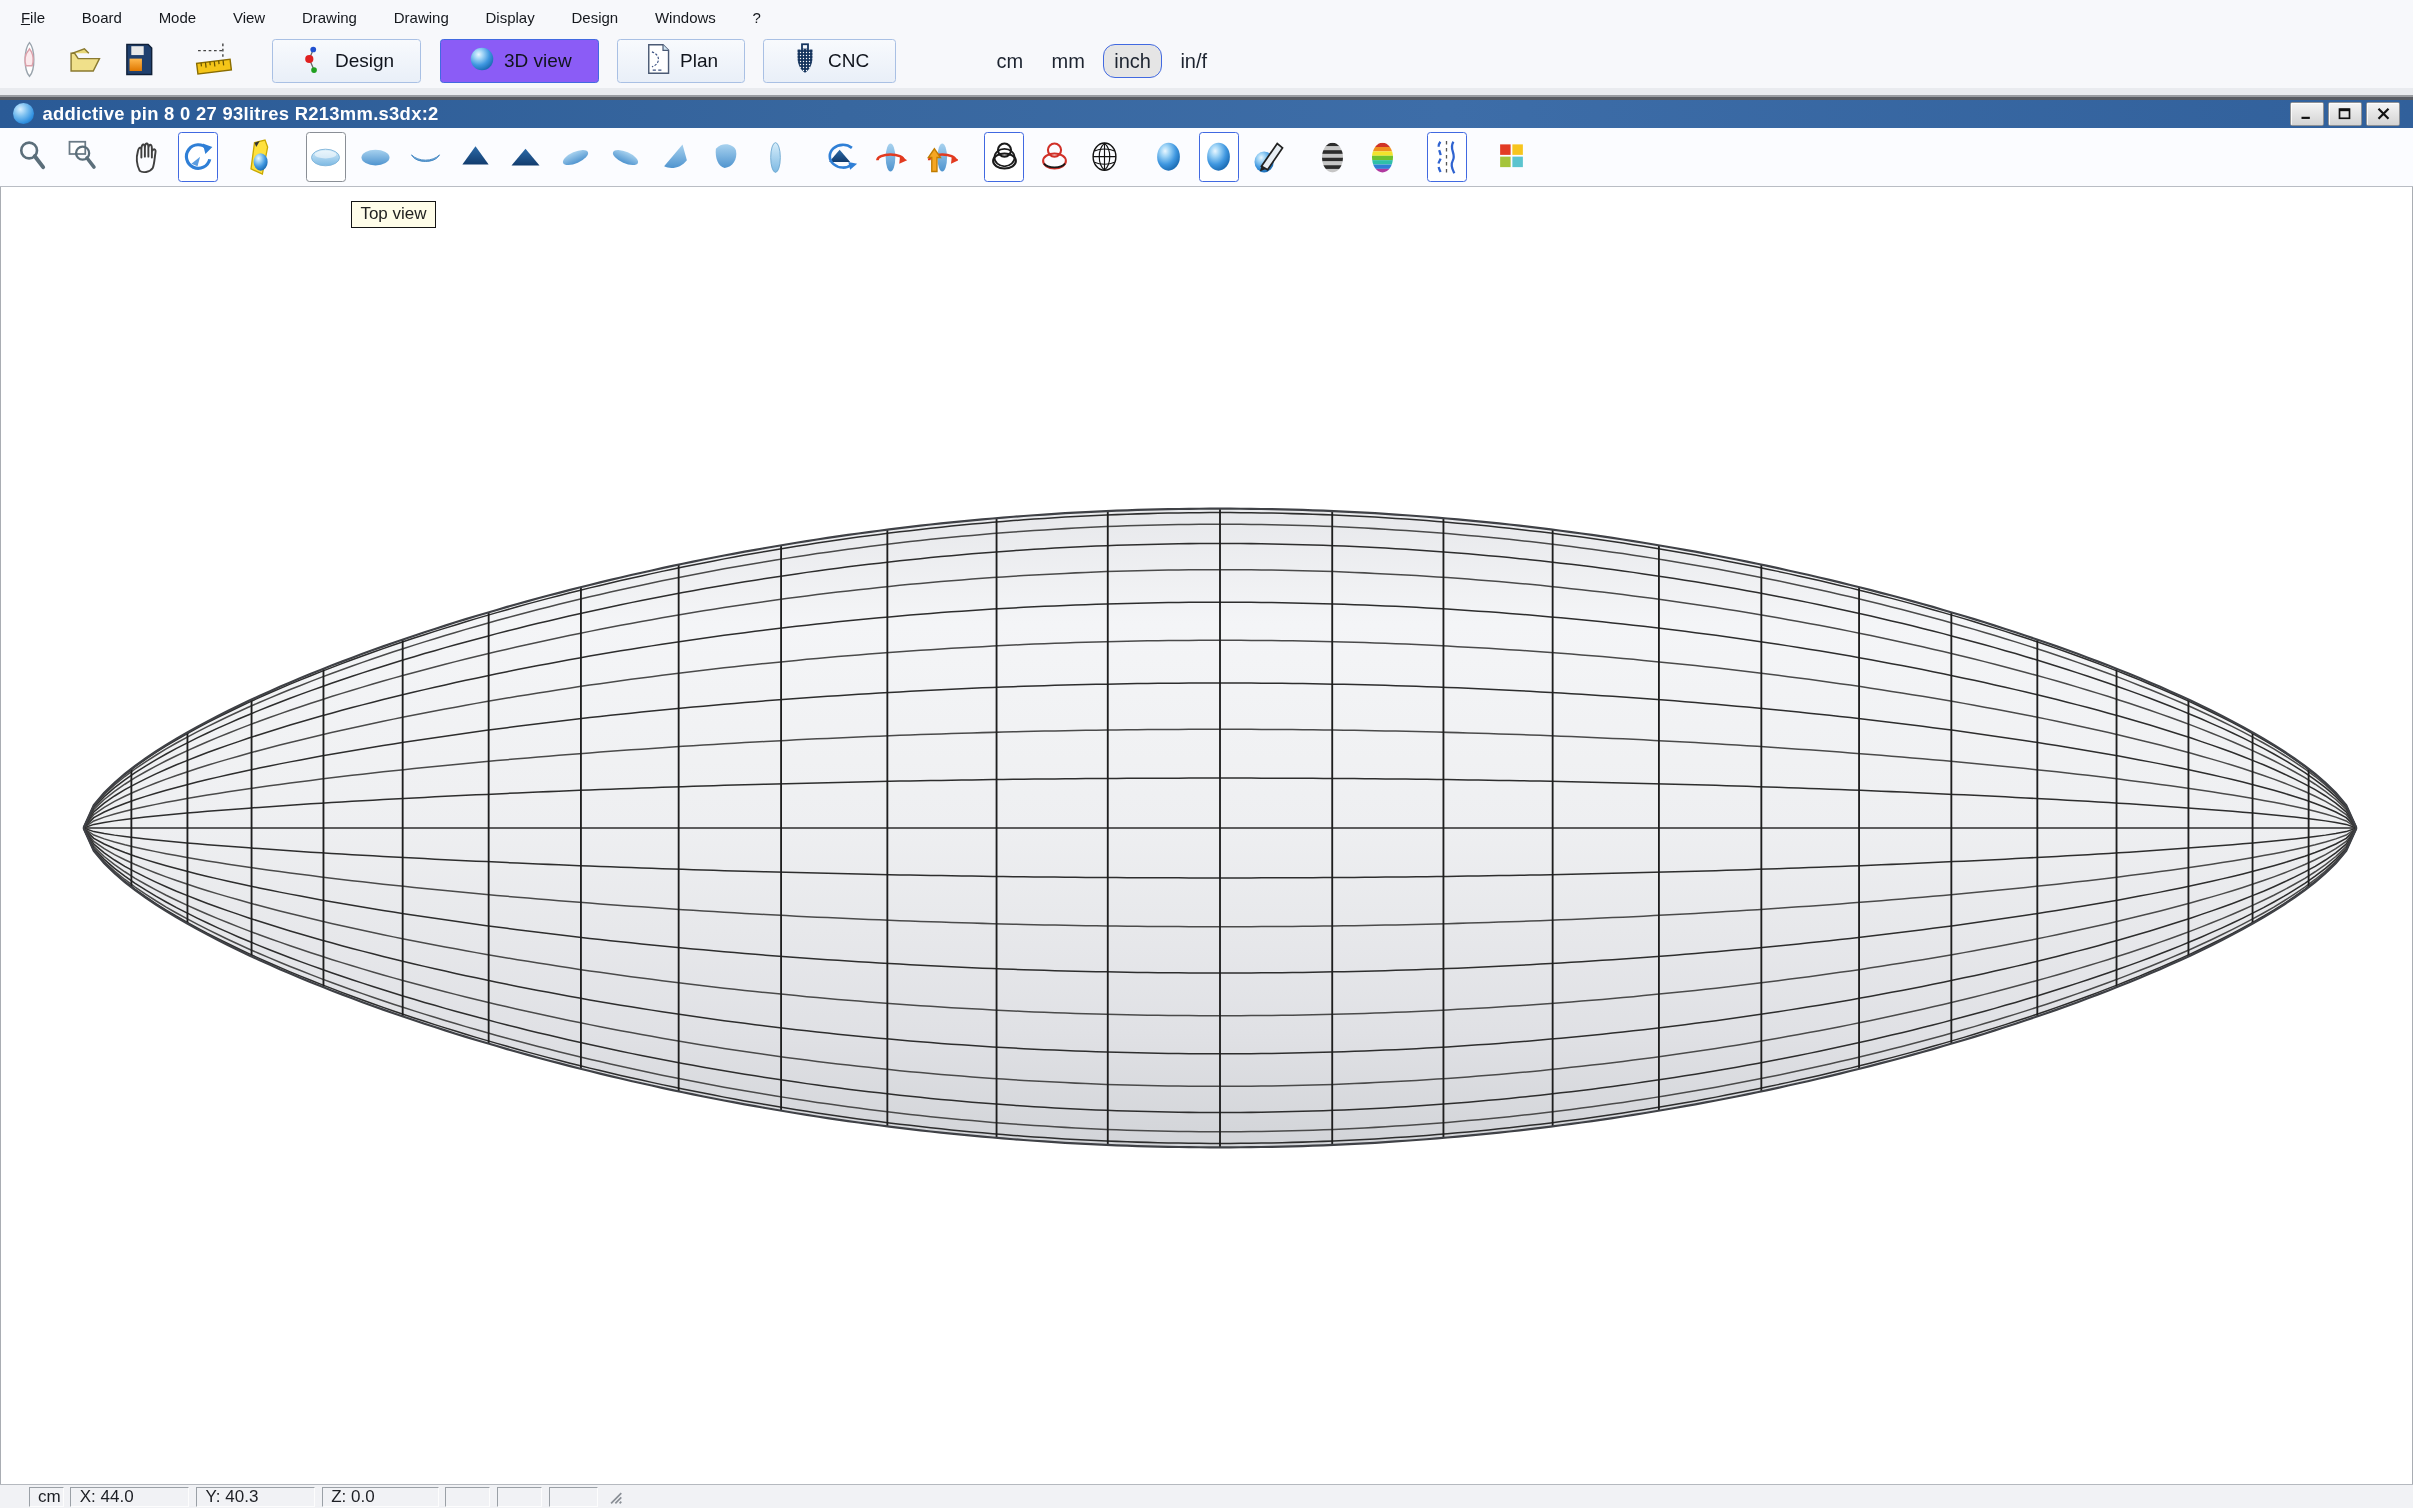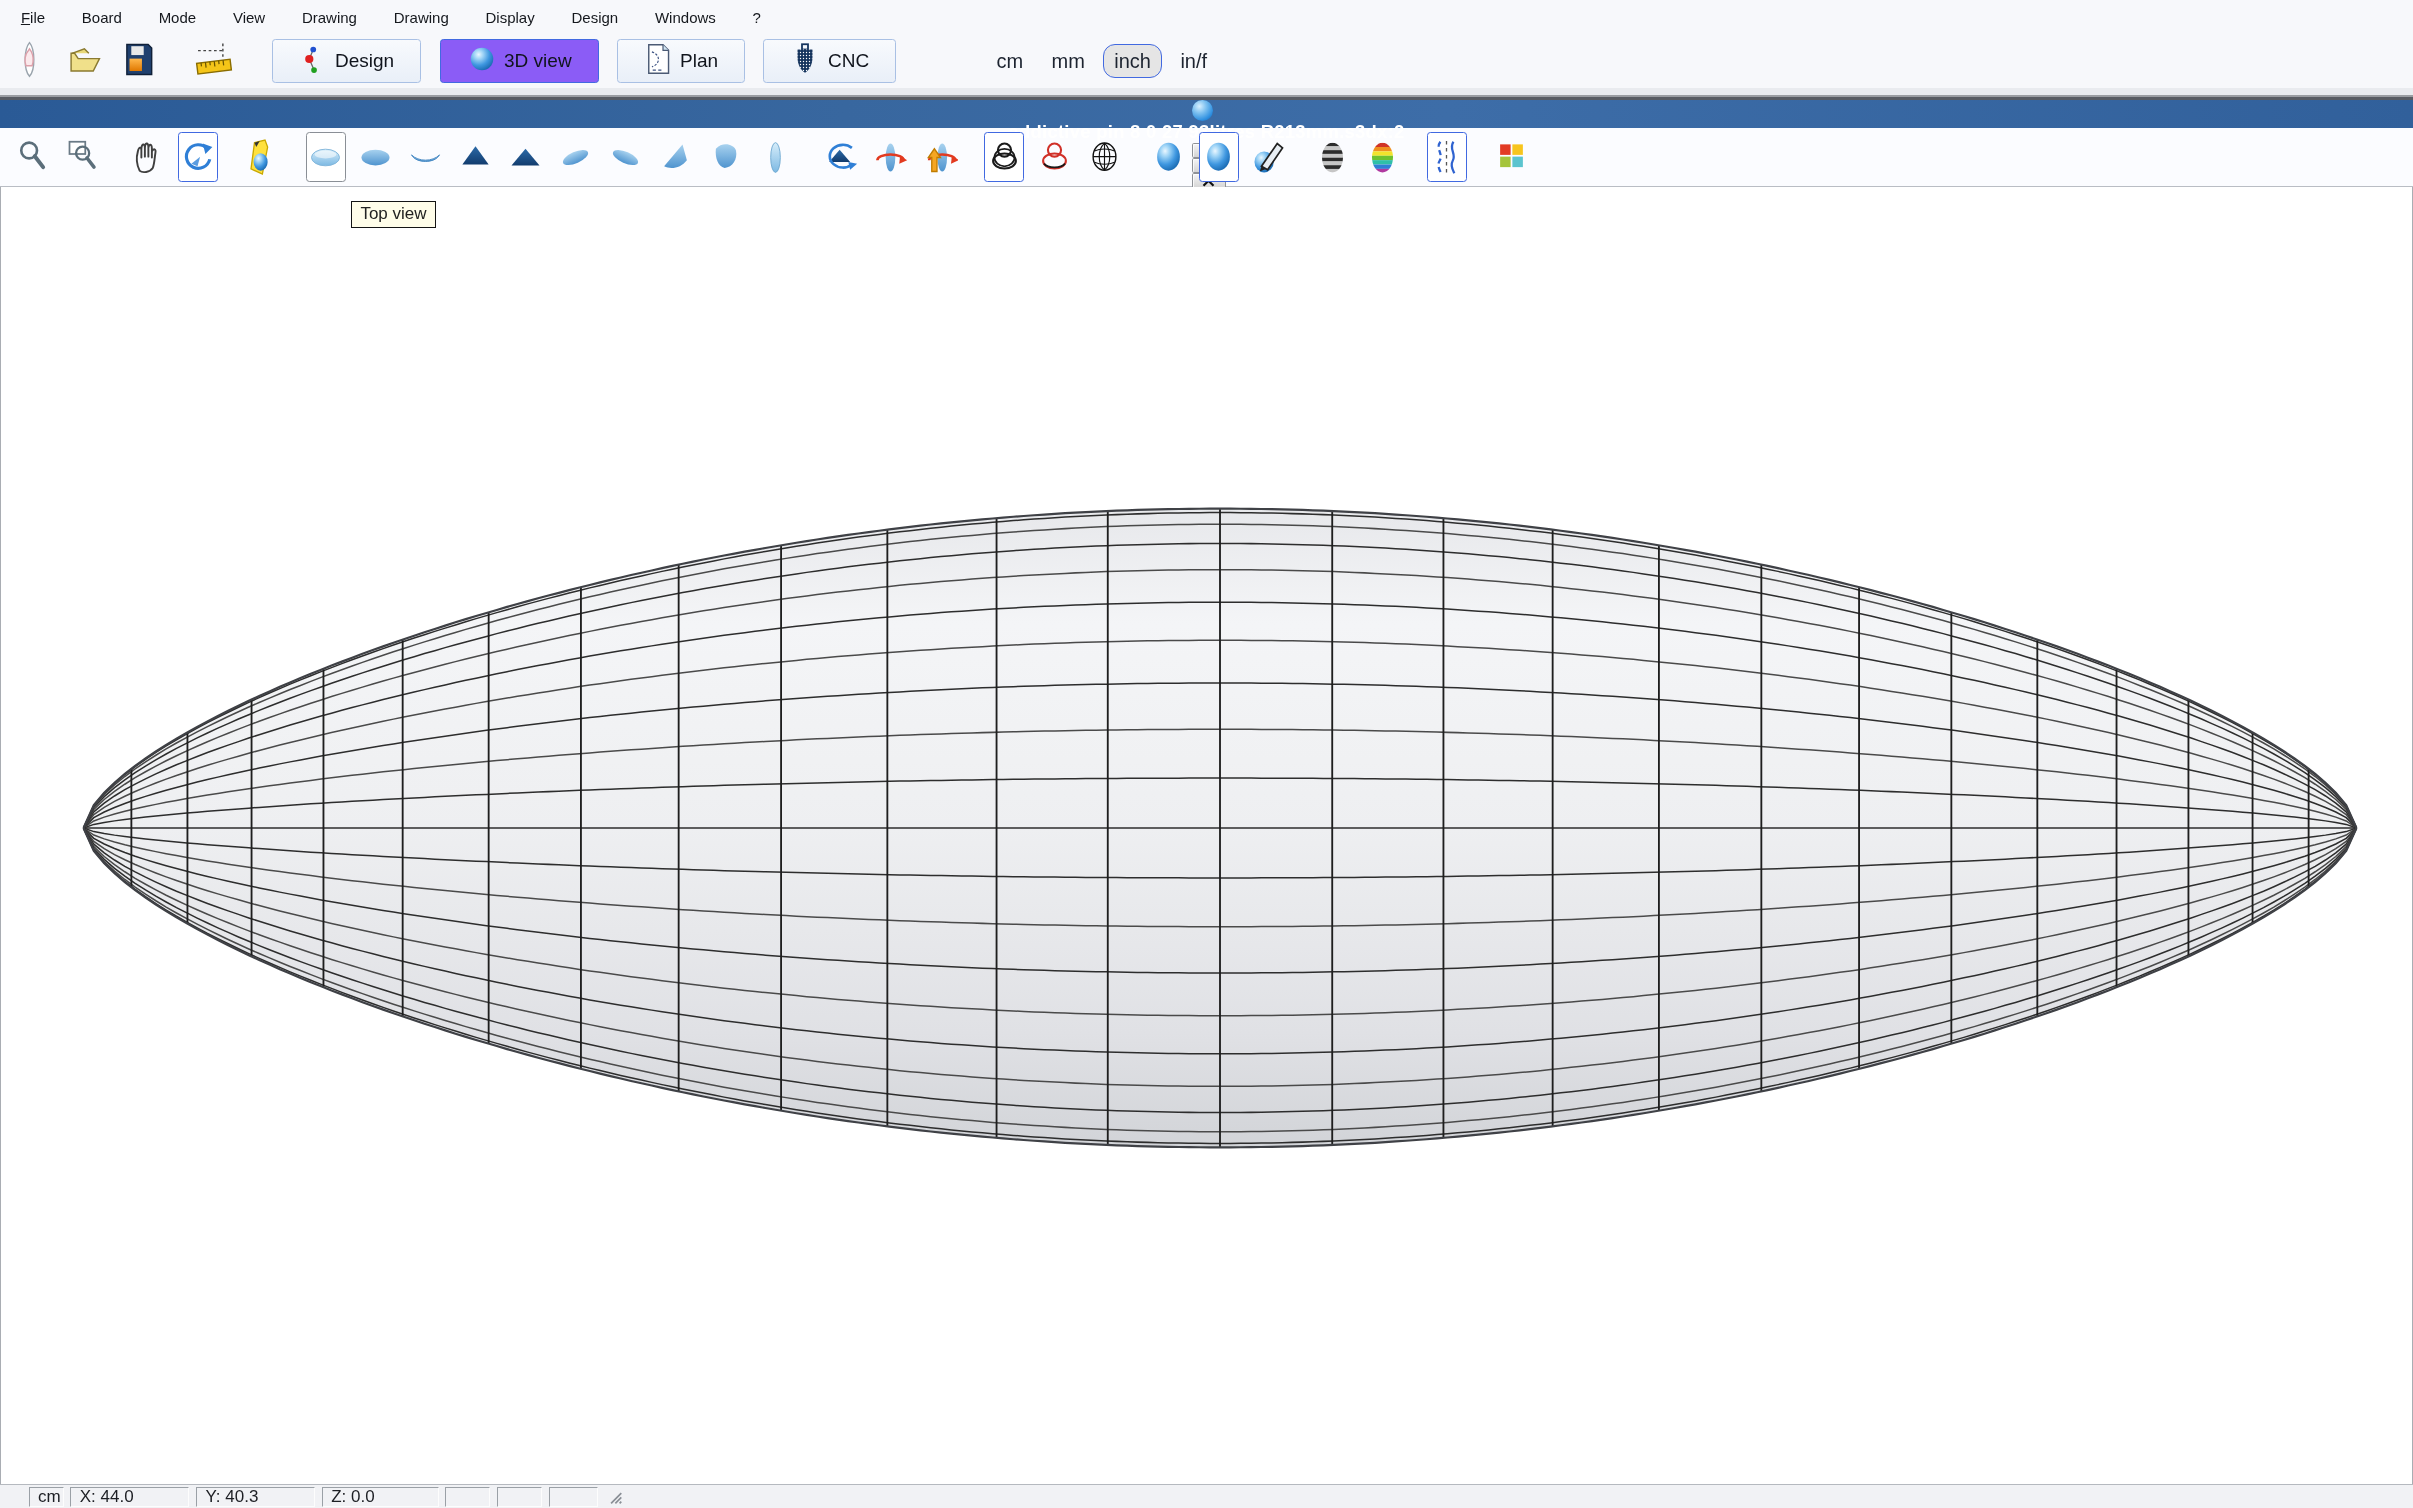--- a/index.html
+++ b/index.html
@@ -24,21 +24,21 @@
   .unit { font-size:20px; color:#1d2430; padding:4.2px 10px; margin-right:8.4px; }
   .unit.active { border:1.7px solid #4169e1; border-radius:12px; background:#e5e5e5; }
 
   
   .bevel-a { height:6.7px; background:#e9ebef; }
   .bevel-b { height:2.5px; background:#9a9da2; }
   .bevel-c { height:2.5px; background:#585c63; }
 
   
   .titlebar { height:28.5px; display:flex; align-items:center; padding:0 13px;
-    background:linear-gradient(90deg,#2a5a96,#38679f 35%,#3d6da8 60%,#31609b);flex-direction:column; }
+    background:linear-gradient(90deg,#2a5a96,#38679f 35%,#3d6da8 60%,#31609b); }
   .title-icon { width:21px; height:21px; border-radius:50%; margin-right:8.4px; flex:none;
     background:radial-gradient(circle at 35% 30%, #d8f0ff, #7cc0f0 35%, #2e8fe0 70%, #0f5aa0); }
   .title-text { font-size:18.4px; font-weight:bold; color:#fff; letter-spacing:0.3px; flex:1;
     white-space:nowrap; }
   .win-btn { width:34px; height:23.5px; margin-left:4.2px; display:flex; align-items:center;
     justify-content:center; background:linear-gradient(#f5f5f5,#d4d4d4);
     border:0.8px solid #8f9296; box-shadow:inset 0.8px 0.8px 0 #fff; border-radius:1.7px; }
 
   
   .icon-toolbar { height:59px; background:#fbfcff; display:flex; align-items:center;

